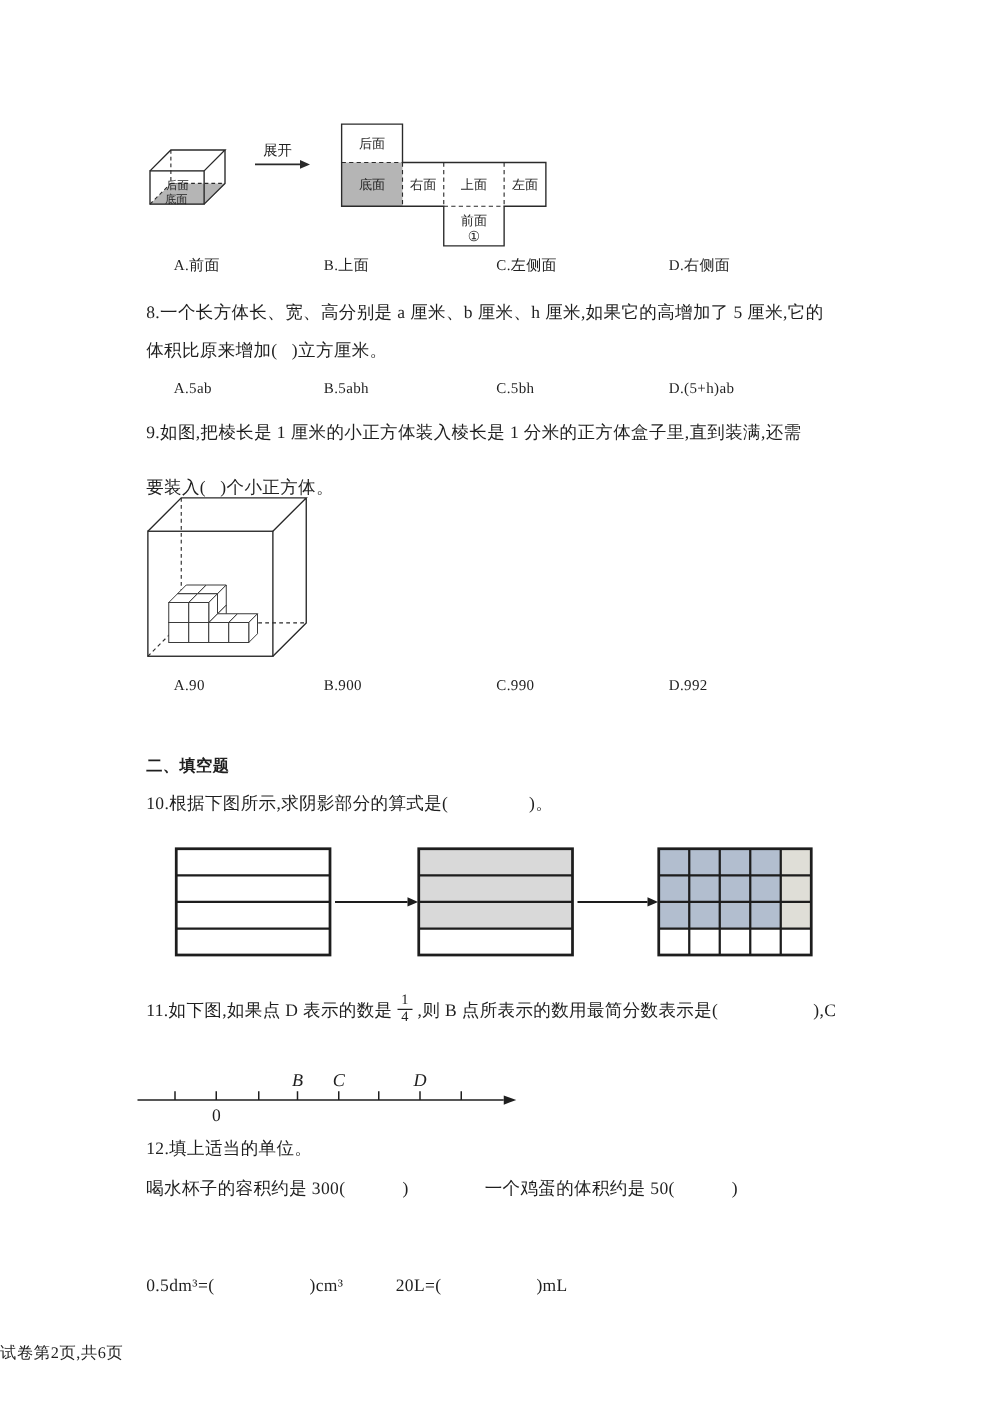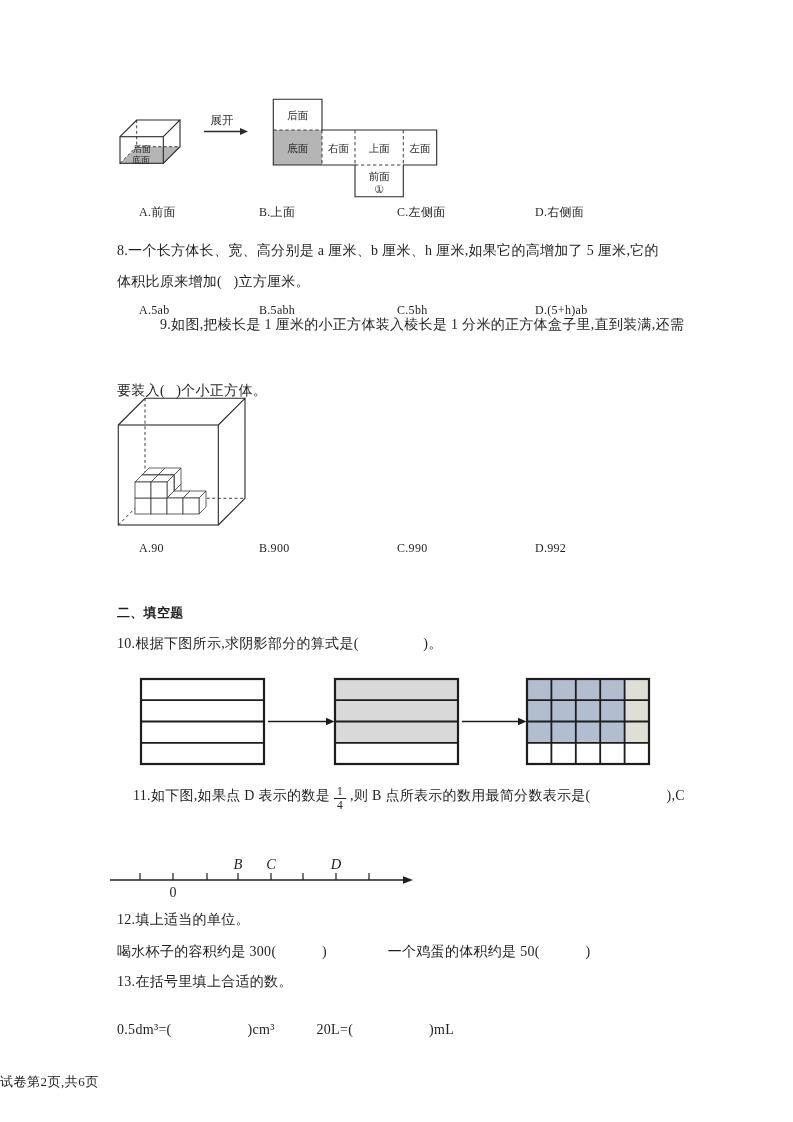--- a/index.html
+++ b/index.html
@@ -17,21 +17,21 @@
   .opts span { position:absolute; font-size:12px; white-space:pre; letter-spacing:0.3px; }
   .heading { font-weight:bold; font-size:13px; }
   .fig { position:absolute; }
   .fig text { font-family:"Liberation Serif","DejaVu Serif",serif; fill:#1f1f1f; }
   .frac {
     display:inline-flex; flex-direction:column; align-items:center;
     vertical-align:middle; font-size:11.5px; line-height:1.15; margin:0 4px;
   }
   .frac .num { border-bottom:1px solid #1f1f1f; padding:0 3px; }
   .frac .den { padding:0 3px; }
-  .flexline { display:flex; align-items:flex-start;margin-left:16px; }
+  .flexline { display:flex; align-items:flex-end; }
   .footer {
     position:absolute; left:0; width:100%; text-align:left;
     font-size:13px; letter-spacing:0.5px;
   }
 </style>
 </head>
 <body>
 
 <div class="page">
 
@@ -75,21 +75,21 @@
 
   <div class="line" style="left:117px; top:240px;">8.一个长方体长、宽、高分别是 a 厘米、b 厘米、h 厘米,如果它的高增加了 5 厘米,它的</div>
   <div class="line" style="left:117px; top:271px;">体积比原来增加(   )立方厘米。</div>
   <div class="opts" style="top:303px;">
     <span style="left:139px">A.5ab</span>
     <span style="left:259px">B.5abh</span>
     <span style="left:397px">C.5bh</span>
     <span style="left:535px">D.(5+h)ab</span>
   </div>
 
-  <div class="line" style="left:117px; top:314px;margin-left:43px;">9.如图,把棱长是 1 厘米的小正方体装入棱长是 1 分米的正方体盒子里,直到装满,还需</div>
+  <div class="line" style="left:117px; top:336px;">9.如图,把棱长是 1 厘米的小正方体装入棱长是 1 分米的正方体盒子里,直到装满,还需</div>
   <div class="line" style="left:117px; top:365px;margin-top:15px;">要装入(   )个小正方体。</div>
 
   <svg class="fig" style="left:108px; top:392px;" width="150" height="152" viewBox="0 0 150 152">
 
     <path d="M37,6.3 L37,106.3 M37,106.3 L137,106.3 M10.3,133 L37,106.3" fill="none" stroke="#2a2a2a" stroke-width="0.9" stroke-dasharray="3 2.6"></path>
 
     <rect x="10.3" y="33" width="100" height="100" fill="none" stroke="#2a2a2a" stroke-width="1.1"></rect>
     <path d="M10.3,33 L37,6.3 L137,6.3 L110.3,33 M137,6.3 L137,106.3 L110.3,133" fill="none" stroke="#2a2a2a" stroke-width="1.1"></path>
 
     <g fill="#ffffff" stroke="#3a3a3a" stroke-width="0.8">
@@ -181,18 +181,17 @@
     <path d="M36,19 L36,26 M69,19 L69,26 M103,19 L103,26 M134,19 L134,26 M167,19 L167,26 M199,19 L199,26 M232,19 L232,26 M265,19 L265,26" stroke="#1f1f1f" stroke-width="1.2"></path>
     <text x="69" y="43" font-size="14" text-anchor="middle">0</text>
     <text x="134" y="15" font-size="14.5" font-style="italic" text-anchor="middle">B</text>
     <text x="167" y="15" font-size="14.5" font-style="italic" text-anchor="middle">C</text>
     <text x="232" y="15" font-size="14.5" font-style="italic" text-anchor="middle">D</text>
   </svg>
 
   <div class="line" style="left:117px; top:909px;">12.填上适当的单位。</div>
   <div class="line" style="left:117px; top:941px;">喝水杯子的容积约是 300(            )                一个鸡蛋的体积约是 50(            )</div>
 
-  <div class="line" style="left:117px; top:971px;">13.在括号里填上合适的数。</div>
   <div class="line" style="left:117px; top:1002px;margin-top:17px;">0.5dm³=(                    )cm³           20L=(                    )mL</div>
 
   <div class="footer" style="top:1073px;">试卷第2页,共6页</div>
 
 </div>
 
 </body></html>

